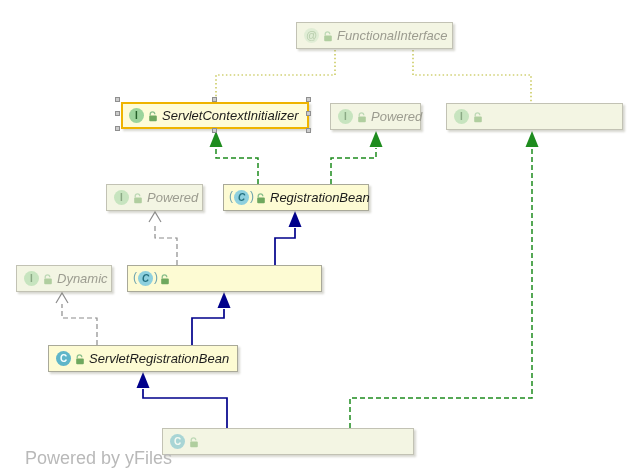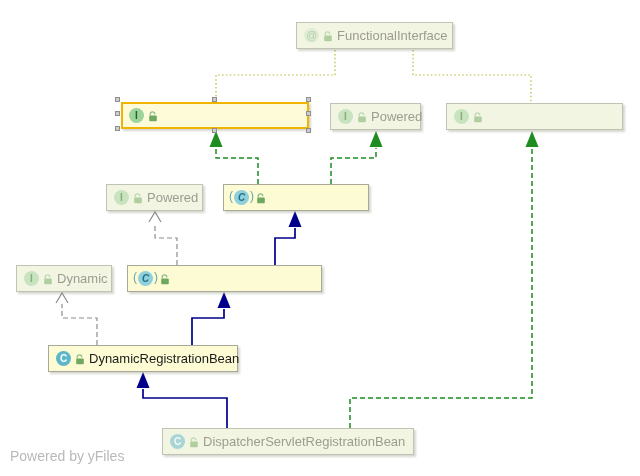--- a/index.html
+++ b/index.html
@@ -32,29 +32,29 @@
     display:inline-flex;align-items:center;justify-content:center;
     font-size:10px;font-weight:bold;line-height:1;
   }
   .ic.interface{background:#9cd49c;color:#256029;}
   .ic.annotation{background:#cfe6c8;color:#7fa877;font-weight:normal;font-size:11px;}
   .ic.class{background:#5fb6c9;color:#f5ffff;}
   .ic.abstract{background:#8ed0de;color:#23707f;position:relative;font-style:italic;margin:0 3px;}
   .ic.abstract::before{content:"(";position:absolute;left:-5px;top:0px;color:#6fa3ad;font-style:normal;font-weight:normal;font-size:12px;}
   .ic.abstract::after{content:")";position:absolute;right:-5px;top:0px;color:#6fa3ad;font-style:normal;font-weight:normal;font-size:12px;}
   .lock{flex:0 0 auto;display:inline-flex;margin-top:1px;}
-  .lbl{flex:0 0 auto;}
+  .lbl{flex:0 0 auto;font-style:italic;}
 
   .handle{
     position:absolute;width:5px;height:5px;z-index:3;
     background:#cccccc;border:1px solid #8f8f8f;box-sizing:border-box;
   }
   .footer{
-    position:absolute;left:10px;top:448px;z-index:2;
-    font-size:14px;color:#b9b9b9;
+    position:absolute;left:25px;top:448px;z-index:2;
+    font-size:18px;color:#b9b9b9;
   }
 </style>
 </head>
 <body>
 
 <div class="stage">
 
   <svg class="edges" width="640" height="476">
     <path class="edge-annotation" d="M335,50 L335,75 L216,75 L216,101"></path>
     <path class="edge-annotation" d="M413,50 L413,75 L531,75 L531,102"></path>
@@ -96,20 +96,21 @@
   </div>
 
   <div class="node selected" style="left:121px;top:102px;width:188px">
     <span class="ic interface">I</span>
     <span class="lock">
         <svg width="10" height="11" viewBox="0 0 10 11">
           <path d="M2.2 4.5 V3.2 A2.3 2.3 0 0 1 6.8 3.2" fill="none" stroke="#8cbf8c" stroke-width="1.3"></path>
           <rect x="1.2" y="4.5" width="7.6" height="5.8" rx="1" fill="#6fa85e"></rect>
         </svg>
       </span>
+    <span class="lbl">ServletContextInitializer</span>
   </div>
 
   <div class="handle" style="left:115px;top:97px"></div>
   <div class="handle" style="left:212px;top:97px"></div>
   <div class="handle" style="left:306px;top:97px"></div>
   <div class="handle" style="left:115px;top:111px"></div>
   <div class="handle" style="left:306px;top:111px"></div>
   <div class="handle" style="left:115px;top:126px"></div>
   <div class="handle" style="left:212px;top:128px"></div>
   <div class="handle" style="left:306px;top:128px"></div>
@@ -147,20 +148,21 @@
   </div>
 
   <div class="node" style="left:223px;top:184px;width:146px">
     <span class="ic abstract">C</span>
     <span class="lock">
         <svg width="10" height="11" viewBox="0 0 10 11">
           <path d="M2.2 4.5 V3.2 A2.3 2.3 0 0 1 6.8 3.2" fill="none" stroke="#8cbf8c" stroke-width="1.3"></path>
           <rect x="1.2" y="4.5" width="7.6" height="5.8" rx="1" fill="#6fa85e"></rect>
         </svg>
       </span>
+    <span class="lbl">RegistrationBean</span>
   </div>
 
   <div class="node muted" style="left:16px;top:265px;width:96px">
     <span class="ic interface">I</span>
     <span class="lock">
         <svg width="10" height="11" viewBox="0 0 10 11">
           <path d="M2.2 4.5 V3.2 A2.3 2.3 0 0 1 6.8 3.2" fill="none" stroke="#8cbf8c" stroke-width="1.3"></path>
           <rect x="1.2" y="4.5" width="7.6" height="5.8" rx="1" fill="#6fa85e"></rect>
         </svg>
       </span>
@@ -178,28 +180,27 @@
   </div>
 
   <div class="node" style="left:48px;top:345px;width:190px">
     <span class="ic class">C</span>
     <span class="lock">
         <svg width="10" height="11" viewBox="0 0 10 11">
           <path d="M2.2 4.5 V3.2 A2.3 2.3 0 0 1 6.8 3.2" fill="none" stroke="#8cbf8c" stroke-width="1.3"></path>
           <rect x="1.2" y="4.5" width="7.6" height="5.8" rx="1" fill="#6fa85e"></rect>
         </svg>
       </span>
-    <span class="lbl">DynamicRegistrationBean</span>
+    <span class="lbl">ServletRegistrationBean</span>
   </div>
 
   <div class="node muted" style="left:162px;top:428px;width:252px">
     <span class="ic class">C</span>
     <span class="lock">
         <svg width="10" height="11" viewBox="0 0 10 11">
           <path d="M2.2 4.5 V3.2 A2.3 2.3 0 0 1 6.8 3.2" fill="none" stroke="#8cbf8c" stroke-width="1.3"></path>
           <rect x="1.2" y="4.5" width="7.6" height="5.8" rx="1" fill="#6fa85e"></rect>
         </svg>
       </span>
-    <span class="lbl">DispatcherServletRegistrationBean</span>
   </div>
 
   <div class="footer">Powered by yFiles</div>
 </div>
 
 </body></html>

